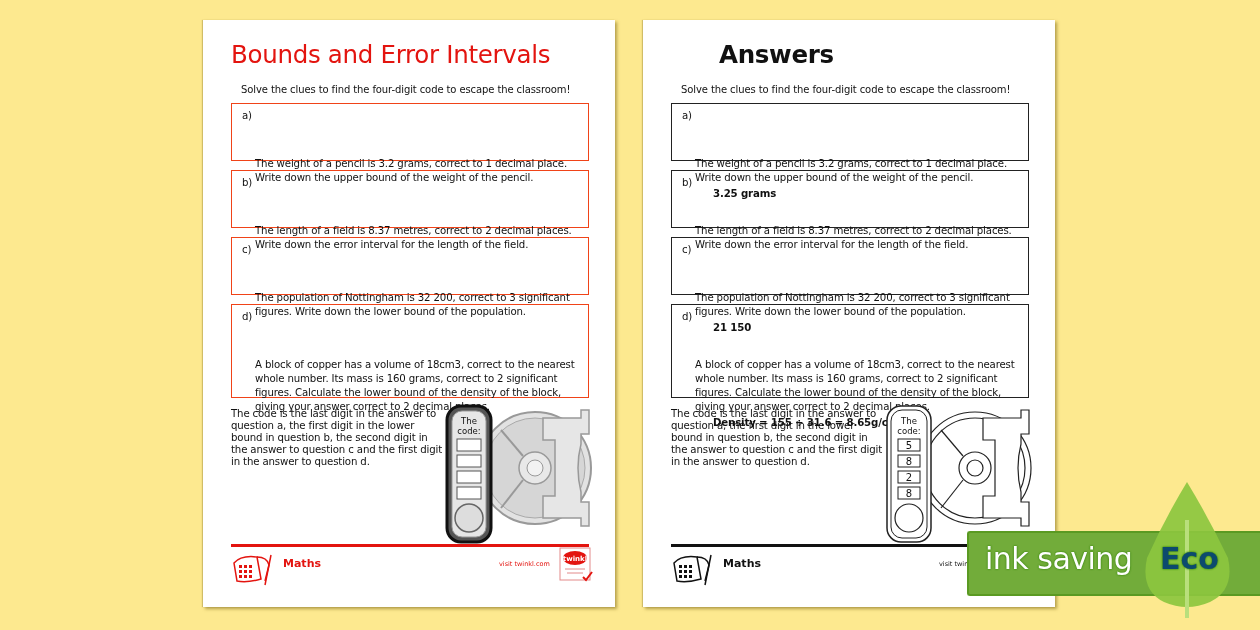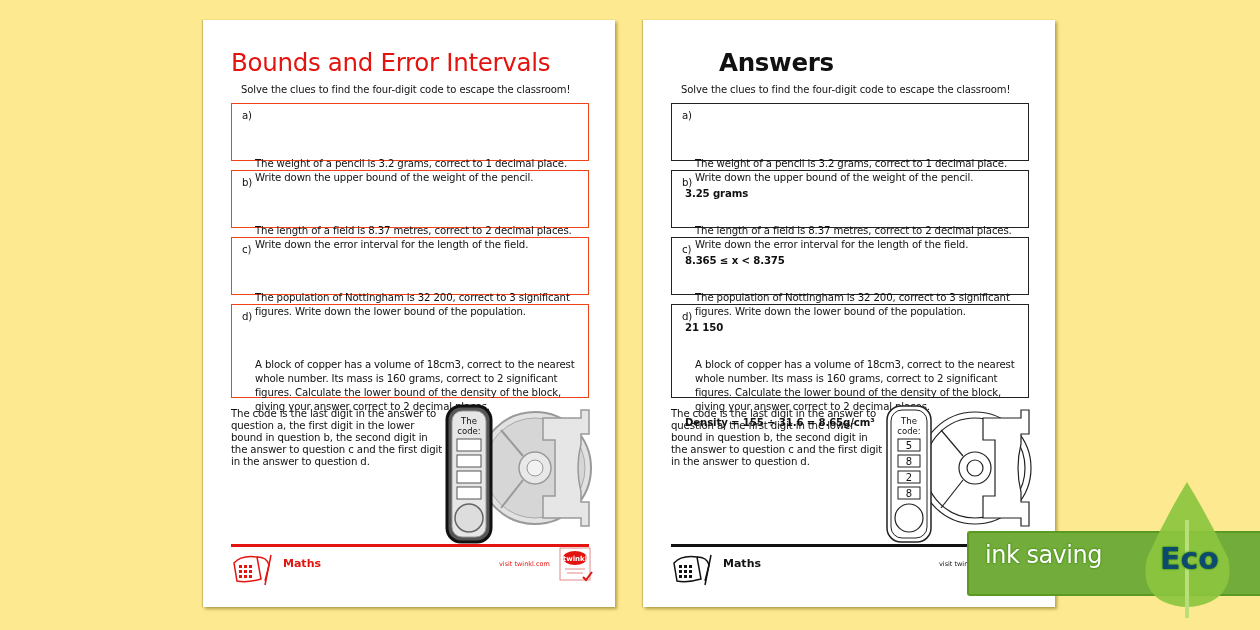--- a/index.html
+++ b/index.html
@@ -1,50 +1,50 @@
 <!DOCTYPE html>
 <html><head>
 <meta charset="utf-8">
 <style>
   html,body{margin:0;padding:0;}
   body{width:1260px;height:630px;background:#fde98f;position:relative;overflow:hidden;font-family:"DejaVu Sans","Liberation Sans",sans-serif;}
   .page{position:absolute;top:20px;width:412px;height:587px;background:#fff;box-shadow:2px 2px 3px rgba(120,100,20,.55), -1px 0 1px rgba(120,100,20,.3);}
   #page-left{left:203px;}
   #page-right{left:643px;}
-  .title{position:absolute;left:28px;top:28px;font-size:24.5px;font-family:"DejaVu Sans",sans-serif;letter-spacing:-0.3px;}
+  .title{position:absolute;left:28px;top:20px;font-size:24.5px;font-family:"DejaVu Sans",sans-serif;letter-spacing:-0.3px;}
   #page-left .title{color:#e3140f;}
   #page-right .title{color:#111;font-weight:bold;margin-left:48px;}
   .intro{position:absolute;left:38px;top:64px;font-size:10px;color:#111;letter-spacing:-0.1px;}
   .qbox{position:absolute;left:28px;width:358px;box-sizing:border-box;padding:5px 8px 0 10px;font-size:10.2px;line-height:14px;color:#111;letter-spacing:-0.15px;}
   #page-left .qbox{border:1.5px solid #f04318;}
   #page-right .qbox{border:1.5px solid #222;}
   .qrow{display:flex;}
   .qlabel{width:13px;flex:none;}
   .qtext{flex:1;margin-top:48px;}
-  .answer{font-weight:bold;margin-left:3px;margin-top:2px;}
+  .answer{font-weight:bold;margin-left:31px;margin-top:2px;}
   .qa{top:83px;height:58px;}
   .qb{top:150px;height:58px;}
   .qc{top:217px;height:58px;}
   .qd{top:284px;height:94px;}
   .code-text{position:absolute;left:28px;top:388px;width:215px;font-size:10.2px;line-height:12px;color:#111;letter-spacing:-0.15px;}
   .safe{position:absolute;left:240px;top:384px;width:150px;height:140px;}
   .footer-line{position:absolute;left:28px;top:524px;width:358px;height:3px;}
   #page-left .footer-line{background:#e3140f;}
   #page-right .footer-line{background:#111;}
   .footer-icon{position:absolute;left:28px;top:531px;width:46px;height:36px;}
   .footer-subject{position:absolute;left:80px;top:537px;font-size:11px;font-weight:bold;}
   #page-left .footer-subject{color:#e3140f;}
   #page-right .footer-subject{color:#111;}
   .footer-link{position:absolute;left:296px;top:540px;font-size:6.5px;font-weight:normal;}
   #page-left .footer-link{color:#e3140f;}
   #page-right .footer-link{color:#111;}
   .twinkl-badge{position:absolute;left:356px;top:527px;width:34px;height:36px;}
   
   .eco-bar{position:absolute;left:967px;top:531px;width:300px;height:65px;background:#72ac3a;border:2px solid #5a9a22;border-right:none;border-radius:3px 0 0 3px;box-sizing:border-box;}
-  .eco-label{position:absolute;left:16px;top:8px;font-size:24px;color:#fff;font-family:"DejaVu Sans",sans-serif;letter-spacing:-0.5px;text-shadow:0 0 2px #3f8a12,0 0 2px #3f8a12;}
+  .eco-label{position:absolute;left:16px;top:8px;font-size:30px;color:#fff;font-family:"DejaVu Sans",sans-serif;letter-spacing:-0.5px;text-shadow:0 0 2px #3f8a12,0 0 2px #3f8a12;}
   .eco-leaf{position:absolute;left:1140px;top:480px;width:95px;height:140px;}
   .eco-word{position:absolute;left:1160px;top:541px;font-size:30px;font-weight:bold;color:#0c4a6e;text-shadow:0 0 2px #3f8a12,0 0 2px #3f8a12;}
 </style>
 </head>
 <body>
 
 <div class="page" id="page-left">
   <div class="title">Bounds and Error Intervals</div>
   <div class="intro">Solve the clues to find the four-digit code to escape the classroom!</div>
 
@@ -138,21 +138,20 @@
         <span class="qlabel">a)</span>
         <span class="qtext">The weight of a pencil is 3.2 grams, correct to 1 decimal place. Write down the upper bound of the weight of the pencil.</span>
       </div>
     <div class="answer">3.25 grams</div>
   </div>
   <div class="qbox qb">
     <div class="qrow">
         <span class="qlabel">b)</span>
         <span class="qtext">The length of a field is 8.37 metres, correct to 2 decimal places. Write down the error interval for the length of the field.</span>
       </div>
-    <div class="answer">8.365 ≤ x &lt; 8.375</div>
   </div>
   <div class="qbox qc">
     <div class="qrow">
         <span class="qlabel">c)</span>
         <span class="qtext">The population of Nottingham is 32 200, correct to 3 significant figures. Write down the lower bound of the population.</span>
       </div>
     <div class="answer">21 150</div>
   </div>
   <div class="qbox qd">
     <div class="qrow">

